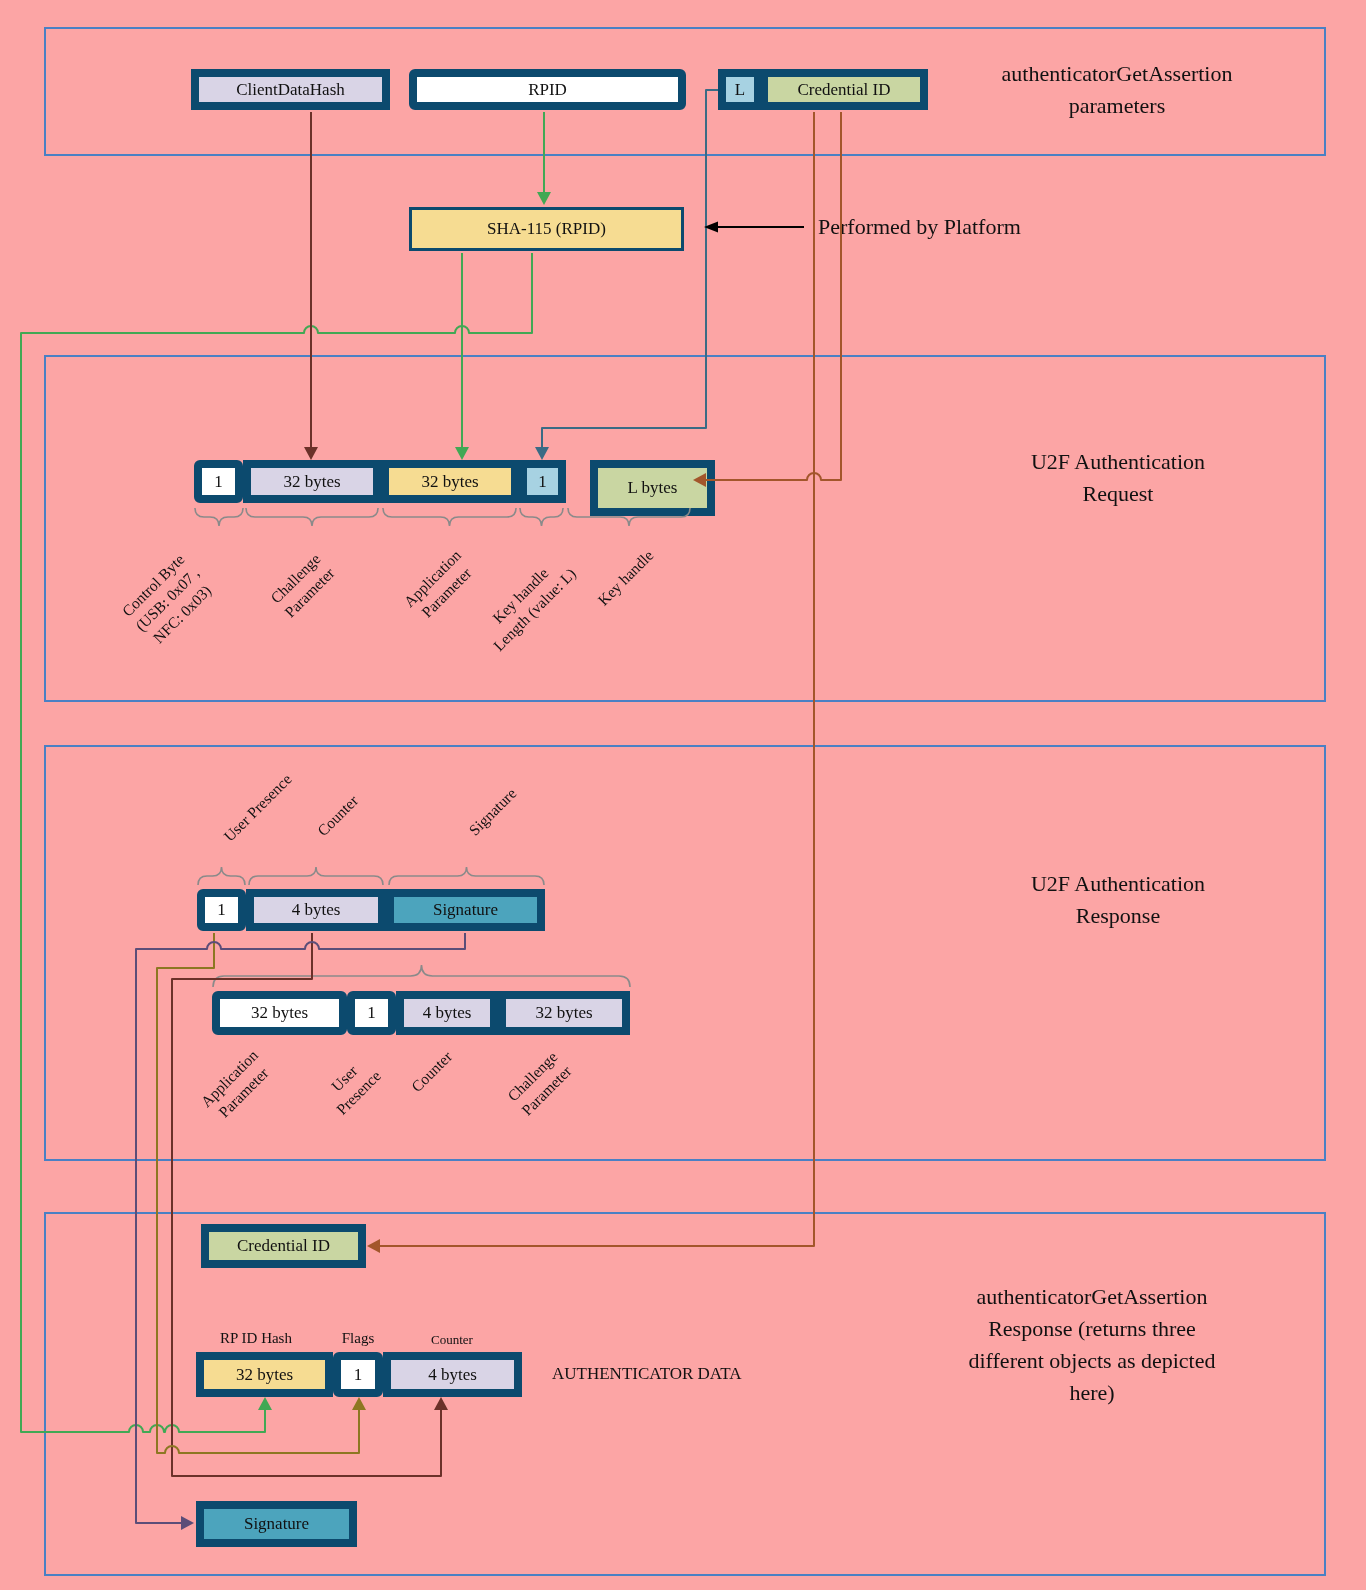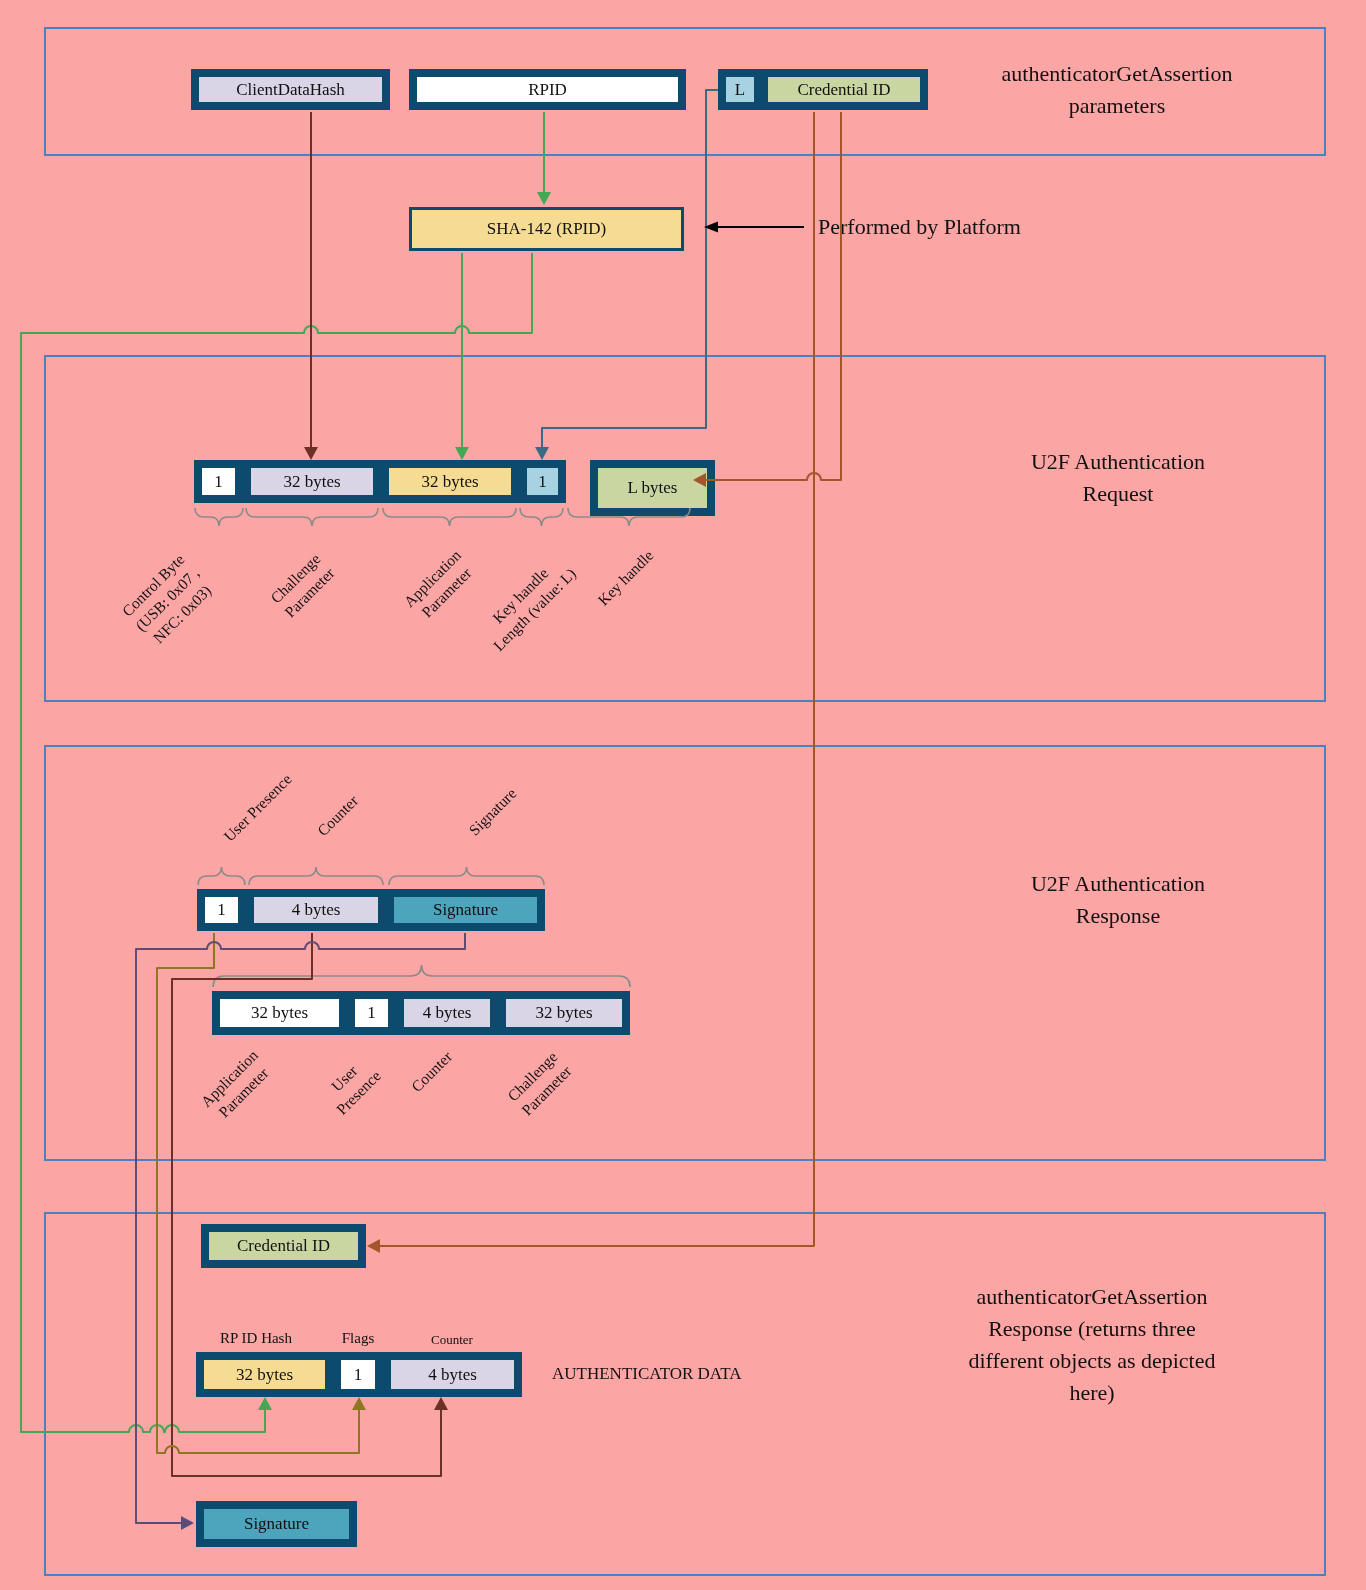--- a/index.html
+++ b/index.html
@@ -8,21 +8,21 @@
     --brown:#a3562b; --steel:#3a6b85; --olive:#8d7722; --purple:#5b4d78; --ink:#111;
   }
   html,body{margin:0;padding:0;background:#fff;}
   #stage{position:relative;width:1366px;height:1590px;background:#fca5a5;
          font-family:"Liberation Serif","DejaVu Serif",serif;color:var(--ink);overflow:hidden;}
   .outer{position:absolute;border:2px solid var(--accent);background:transparent;}
   .box{position:absolute;border:8px solid #0c4a6e;display:flex;align-items:center;justify-content:center;
        font-size:17px;background:#fff;box-sizing:border-box;white-space:nowrap;}
   .f-lav{background:var(--lavender);} .f-yel{background:var(--yellow);}
   .f-lbl{background:var(--lightblue);} .f-lgr{background:var(--lightgreen);}
-  .f-tea{background:var(--teal);} .f-wht{background:#fff;}
+  .f-tea{background:var(--teal);} .f-wht{background:#fff;border-radius:6px;}
   .thick{border-width:3px;}
   .title{position:absolute;font-size:22px;text-align:center;white-space:pre-line;line-height:1.45;}
   .note{position:absolute;font-size:22px;white-space:nowrap;}
   .rot{position:absolute;font-size:15.5px;line-height:1.32;text-align:center;white-space:pre-line;
        transform:translate(-50%,-50%) rotate(-45deg);}
   .hdr{position:absolute;font-size:15px;text-align:center;white-space:nowrap;}
   .hdr.small{font-size:13px;}
   .caps{position:absolute;font-size:17px;white-space:nowrap;}
   svg{position:absolute;left:0;top:0;pointer-events:none;}
   .ln{fill:none;stroke-width:2;stroke-linejoin:round;stroke-linecap:butt;}
@@ -53,21 +53,21 @@
   <div class="title" style="left:882px;top:1281px;width:420px;">authenticatorGetAssertion
 Response (returns three
 different objects as depicted
 here)</div>
 
   <div class="box f-lav" style="left:191px;top:69px;width:199px;height:41px;">ClientDataHash</div>
   <div class="box f-wht" style="left:409px;top:69px;width:277px;height:41px;">RPID</div>
   <div class="box f-lbl" style="left:718px;top:69px;width:44px;height:41px;">L</div>
   <div class="box f-lgr" style="left:760px;top:69px;width:168px;height:41px;">Credential ID</div>
 
-  <div class="box f-yel thick" style="left:409px;top:207px;width:275px;height:44px;">SHA-142 (RPID)</div>
+  <div class="box f-yel thick" style="left:409px;top:207px;width:275px;height:44px;">SHA-115 (RPID)</div>
   <div class="note" style="left:818px;top:214px;">Performed by Platform</div>
 
   <div class="box f-wht" style="left:194px;top:460px;width:49px;height:43px;">1</div>
   <div class="box f-lav" style="left:243px;top:460px;width:138px;height:43px;">32 bytes</div>
   <div class="box f-yel" style="left:381px;top:460px;width:138px;height:43px;">32 bytes</div>
   <div class="box f-lbl" style="left:519px;top:460px;width:47px;height:43px;">1</div>
   <div class="box f-lgr" style="left:590px;top:460px;width:125px;height:56px;">L bytes</div>
 
   <div class="rot" style="left:168px;top:600px;">Control Byte
 (USB: 0x07 ,

